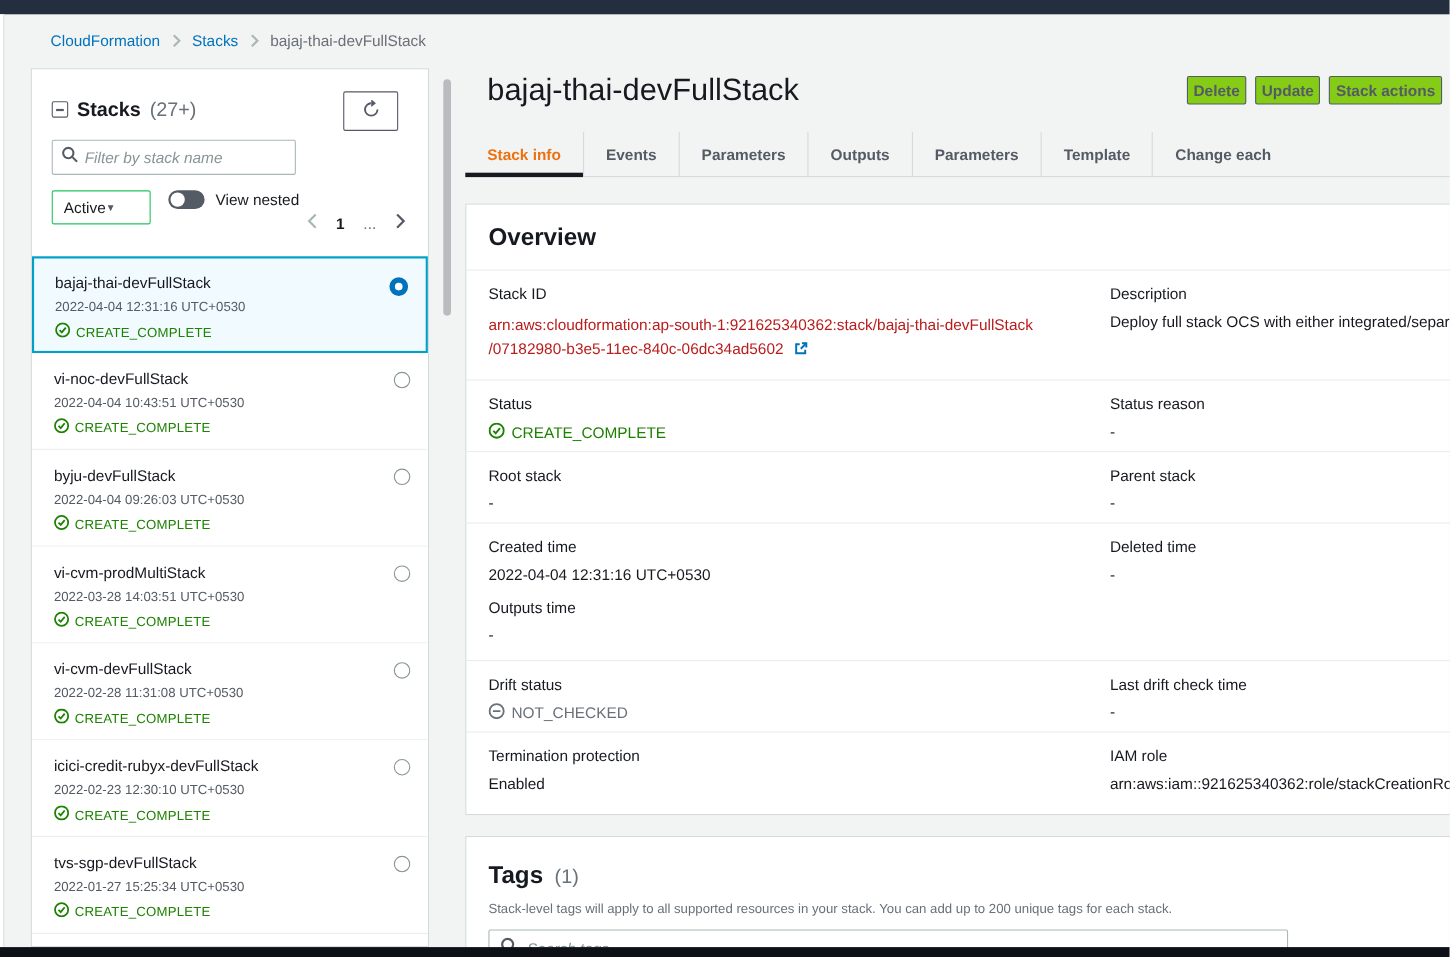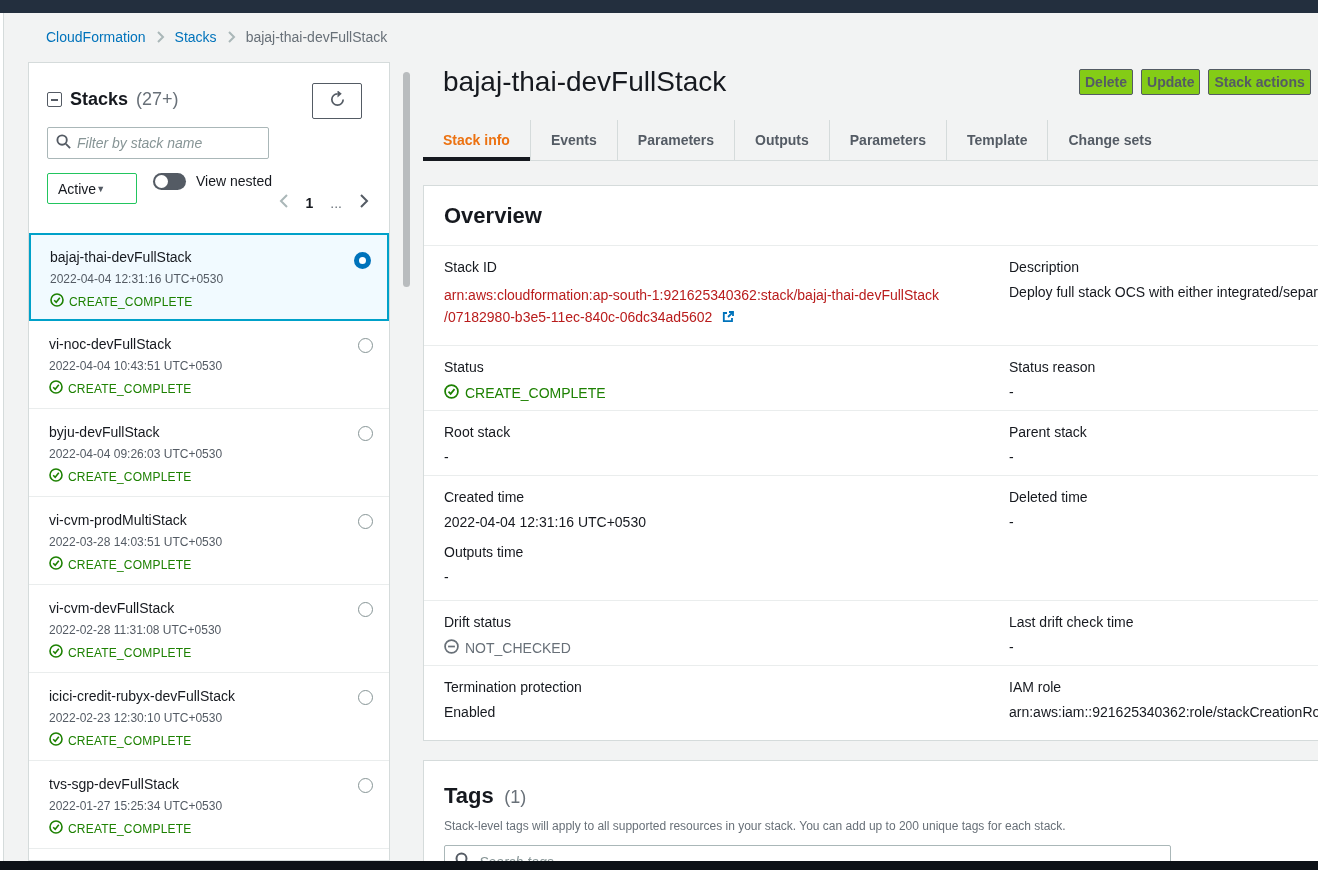--- a/index.html
+++ b/index.html
@@ -267,21 +267,21 @@
       <button class="btn">Stack actions</button>
     </div>
 
     <div class="tabs">
       <div class="tab active">Stack info</div>
       <div class="tab">Events</div>
       <div class="tab">Parameters</div>
       <div class="tab">Outputs</div>
       <div class="tab">Parameters</div>
       <div class="tab">Template</div>
-      <div class="tab">Change sets</div>
+      <div class="tab">Change each</div>
     </div>
 
     <div class="card overview">
       <div class="card-header">
         <span class="card-title">Overview</span>
       </div>
 
       <div class="ov-row r1">
         <div>
           <div class="fld-label">Stack ID</div>

